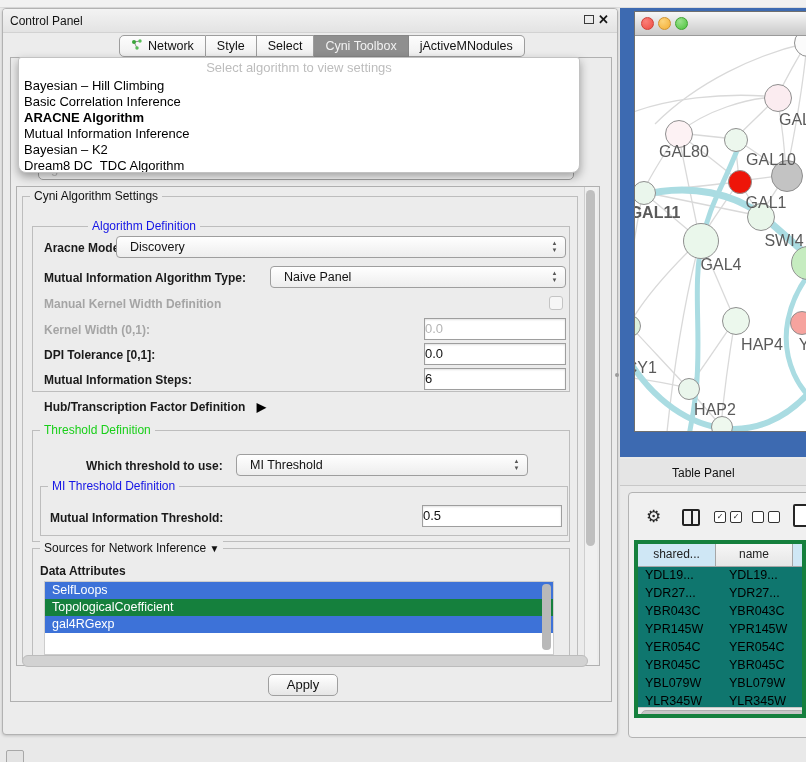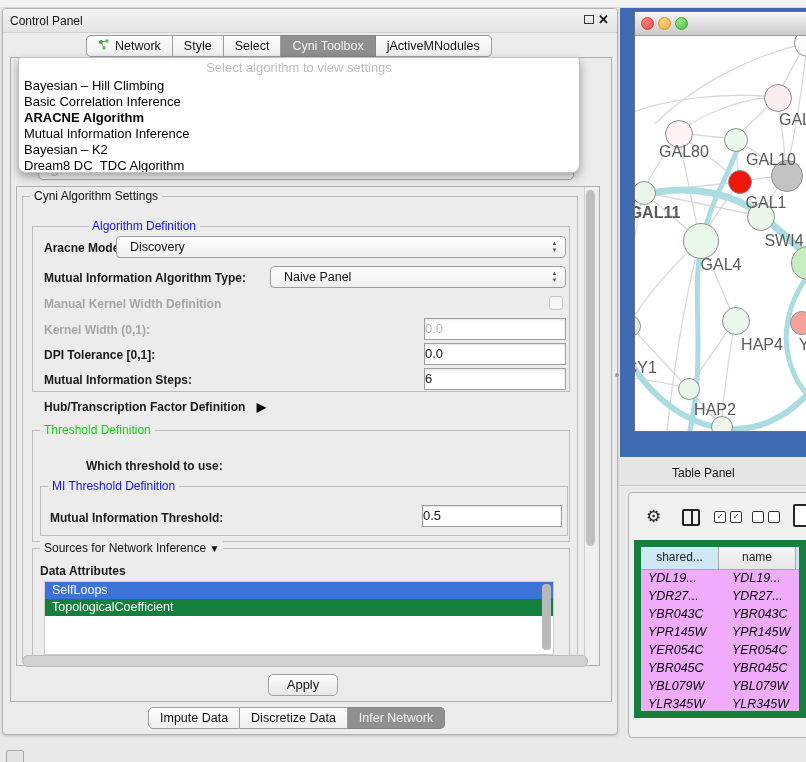--- a/index.html
+++ b/index.html
@@ -11,21 +11,21 @@
   .top-strip{left:0;top:0;width:806px;height:8px;background:#f1f1f1;border-bottom:1px solid #dcdcdc;}
   .cp-window{left:2px;top:8px;width:616px;height:727px;background:#ececec;border:1px solid #b2b2b2;
              border-radius:4px;box-shadow:0 1px 3px rgba(0,0,0,.18);}
   .cp-titlebar{left:3px;top:9px;width:614px;height:24px;background:linear-gradient(#f3f3f3,#e3e3e3);
                border-bottom:1px solid #d2d2d2;border-radius:3px 3px 0 0;}
   .cp-title{left:10px;top:14px;font-size:12px;color:#121212;}
   .float-icon{left:584px;top:15px;width:10px;height:9px;border:1.5px solid #3a3a3a;background:transparent;}
   .close-icon{left:598px;top:12px;font-size:13px;font-weight:bold;color:#161616;}
 
   
-  .tabstrip{display:flex;height:22px;}
+  .tabstrip{display:flex;height:22px;margin-left:33px;}
   .tabstrip .tab{display:flex;align-items:center;gap:5px;padding:0 11px;font-size:12.5px;
     background:linear-gradient(#fdfdfd,#efefef);border:1px solid #9d9d9d;border-left:none;color:#111;white-space:nowrap;}
   .tabstrip .tab:first-child{border-left:1px solid #9d9d9d;border-radius:5px 0 0 5px;}
   .tabstrip .tab:last-child{border-radius:0 5px 5px 0;}
   .tabstrip .tab.sel{background:#8f8f8f;color:#f2f2f2;border-color:#868686;}
   #cp-tabs{left:86px;top:35px;}
   #cp-bottom-tabs{left:148px;top:707px;}
 
   
   .cp-content{left:10px;top:57px;width:602px;height:645px;background:#ececec;border:1px solid #b0b0b0;}
@@ -99,29 +99,29 @@
   .tp-title{left:672px;top:466px;font-size:12px;color:#121212;}
   .tp-window{left:628px;top:492px;width:190px;height:246px;background:#f0f0f0;border:1px solid #b3b3b3;border-radius:4px;}
   .gear-icon{left:646px;top:506px;font-size:17px;color:#262626;}
   .split-icon{left:682px;top:509px;width:18px;height:17px;border:2px solid #222;border-radius:2px;}
   .split-icon i{position:absolute;left:7px;top:0;width:2px;height:13px;background:#222;}
   .cb-pair{position:absolute;display:flex;gap:4px;}
   .cb-pair .bx{width:10px;height:10px;border:1.5px solid #333;border-radius:2px;font-size:8px;line-height:9px;
                text-align:center;color:#222;background:#fff;}
   .doc-icon{left:793px;top:504px;width:16px;height:23px;border:2px solid #262626;border-radius:2px;background:#fff;}
 
-  .tbl{left:634px;top:540px;width:172px;height:178px;border:7px solid #15803d;background:#f0abfc;overflow:hidden;}
+  .tbl{left:634px;top:540px;width:172px;height:178px;border:4px solid #15803d;background:#0f766e;overflow:hidden;}
   .tbl-head{position:absolute;left:0;top:0;width:300px;height:22px;display:flex;}
   .th{height:22px;border-right:1px solid #a6a6a6;border-bottom:1px solid #a6a6a6;font-size:12px;color:#222;
       text-align:center;line-height:21px;overflow:hidden;}
   .th.accent{background:#cfe7f5;}
   .th.plain{background:linear-gradient(#f6f6f6,#e6e6e6);}
   .tbl-rows{position:absolute;left:0;top:22px;width:300px;}
   .trow{display:flex;height:18px;}
-  .td{font-size:12.5px;line-height:18px;color:#000;padding-left:7px;overflow:hidden;white-space:nowrap;font-style:italic;}
+  .td{font-size:12.5px;line-height:18px;color:#000;padding-left:7px;overflow:hidden;white-space:nowrap;}
   .tbl-hscroll-track{position:absolute;left:0;top:163px;width:172px;height:15px;background:#ececec;border-top:1px solid #c6c6c6;}
   .tbl-hscroll-thumb{position:absolute;left:3px;top:166px;width:162px;height:9px;background:#c6c6c6;border:1px solid #b0b0b0;border-radius:5px;}
 </style>
 </head>
 <body>
 
 <div id="stage">
 
   <div class="abs top-strip"></div>
 
@@ -210,52 +210,46 @@
 
   <div class="abs lbl" style="left:44px;top:400px;">
     <span>Hub/Transcription Factor Definition</span>
     <span class="arrow-right" style="margin-left:8px;">▶</span>
   </div>
 
   <div class="abs groupbox" style="left:32px;top:430px;width:538px;height:112px;"></div>
   <div class="abs gtitle green" style="left:40px;top:423px;">Threshold Definition</div>
 
   <div class="abs lbl" style="left:86px;top:459px;">Which threshold to use:</div>
+  <div class="abs combo" style="left:236px;top:454px;width:292px;">
+    <span>MI Threshold</span>
+    <span class="stepper">▲<br>▼</span>
+  </div>
 
   <div class="abs groupbox" style="left:40px;top:486px;width:528px;height:50px;"></div>
   <div class="abs gtitle blue" style="left:48px;top:479px;">MI Threshold Definition</div>
   <div class="abs lbl" style="left:50px;top:511px;">Mutual Information Threshold:</div>
   <div class="abs tfield" style="left:422px;top:505px;width:140px;">0.5</div>
 
   <div class="abs groupbox" style="left:32px;top:548px;width:538px;height:112px;border-bottom:none;"></div>
   <div class="abs gtitle plain" style="left:40px;top:541px;">
     <span>Sources for Network Inference</span>
     <span class="arrow-down"> ▼</span>
   </div>
   <div class="abs lbl" style="left:40px;top:564px;">Data Attributes</div>
   <div class="abs attr-list" id="attr-list">
       <div class="attr-item" style="background: rgb(61, 114, 216);">SelfLoops</div>
       <div class="attr-item" style="background: #15803d;">TopologicalCoefficient</div>
+      <div class="attr-item" style="background: rgb(61, 114, 216);">gal4RGexp</div>
     </div>
   <div class="abs list-sb"></div>
   <div class="abs hscroll"></div>
 
   <div class="abs apply-btn">Apply</div>
 
-  <div class="abs tabstrip" id="cp-bottom-tabs">
-      <div class="tab">
-        <span>Impute Data</span>
-      </div>
-      <div class="tab">
-        <span>Discretize Data</span>
-      </div>
-      <div class="tab sel">
-        <span>Infer Network</span>
-      </div>
-    </div>
 
   <div class="abs splitter-dot"></div>
   <div class="abs mini-btn"></div>
 
   <div class="abs desktop-blue" style="background: rgb(61, 106, 177);"></div>
   <div class="abs net-frame"></div>
   <div class="abs net-titlebar"></div>
   <div class="abs tl red"></div>
   <div class="abs tl yellow"></div>
   <div class="abs tl green"></div>

